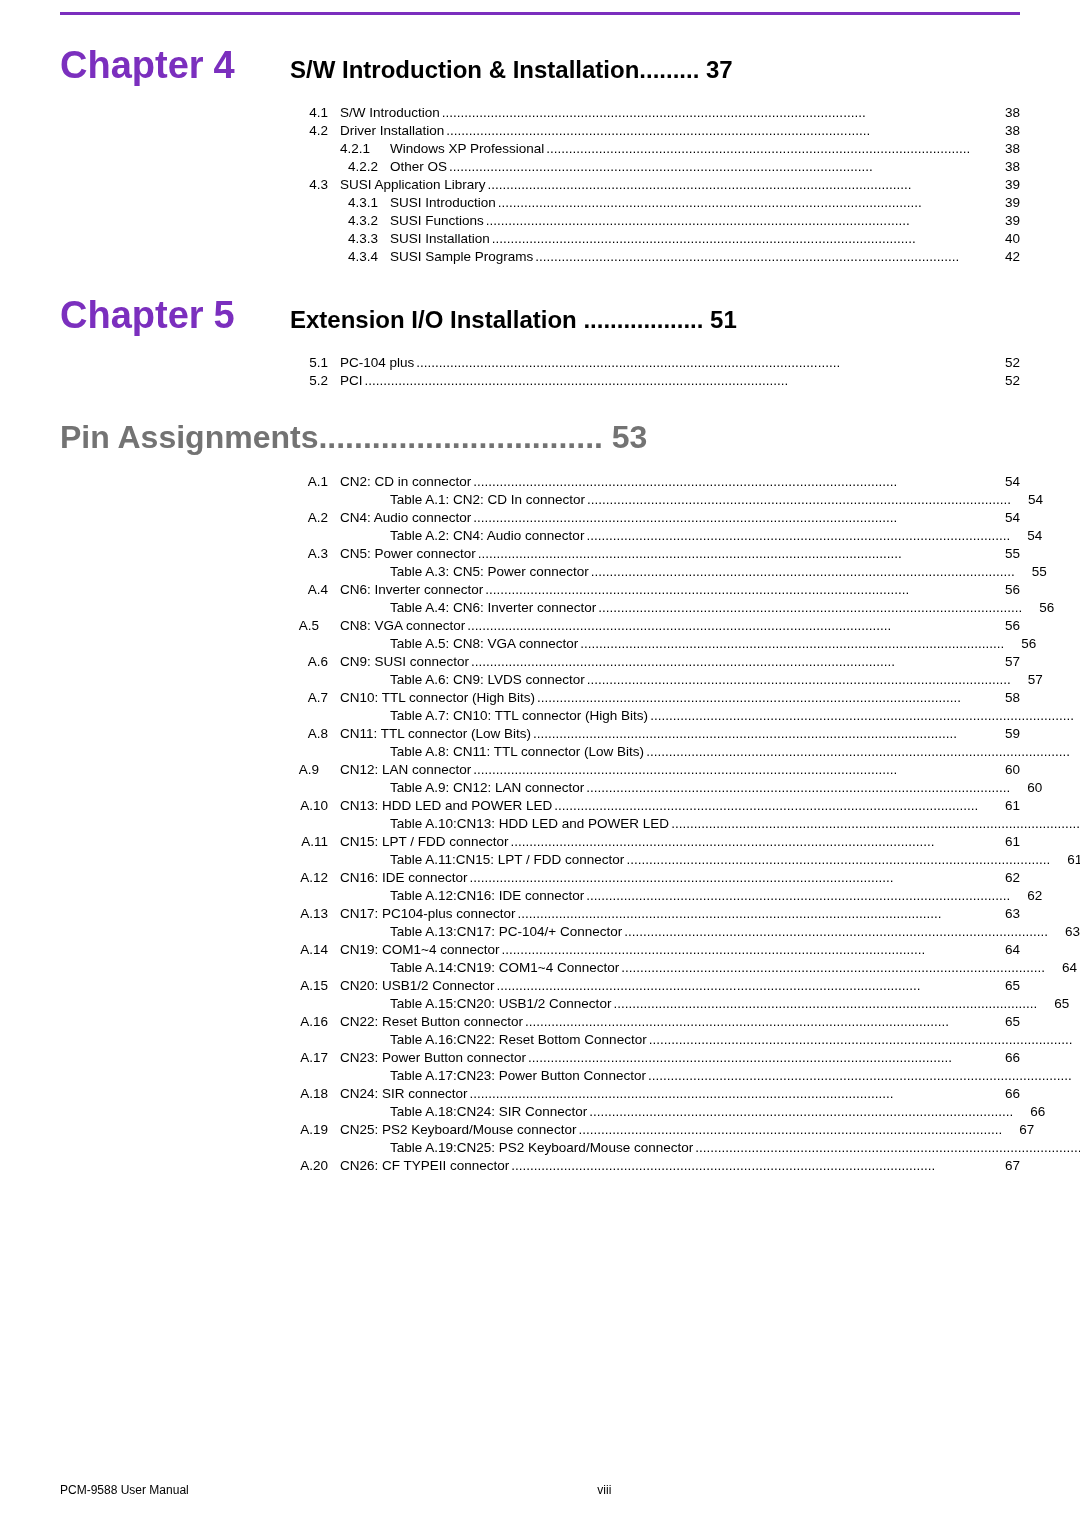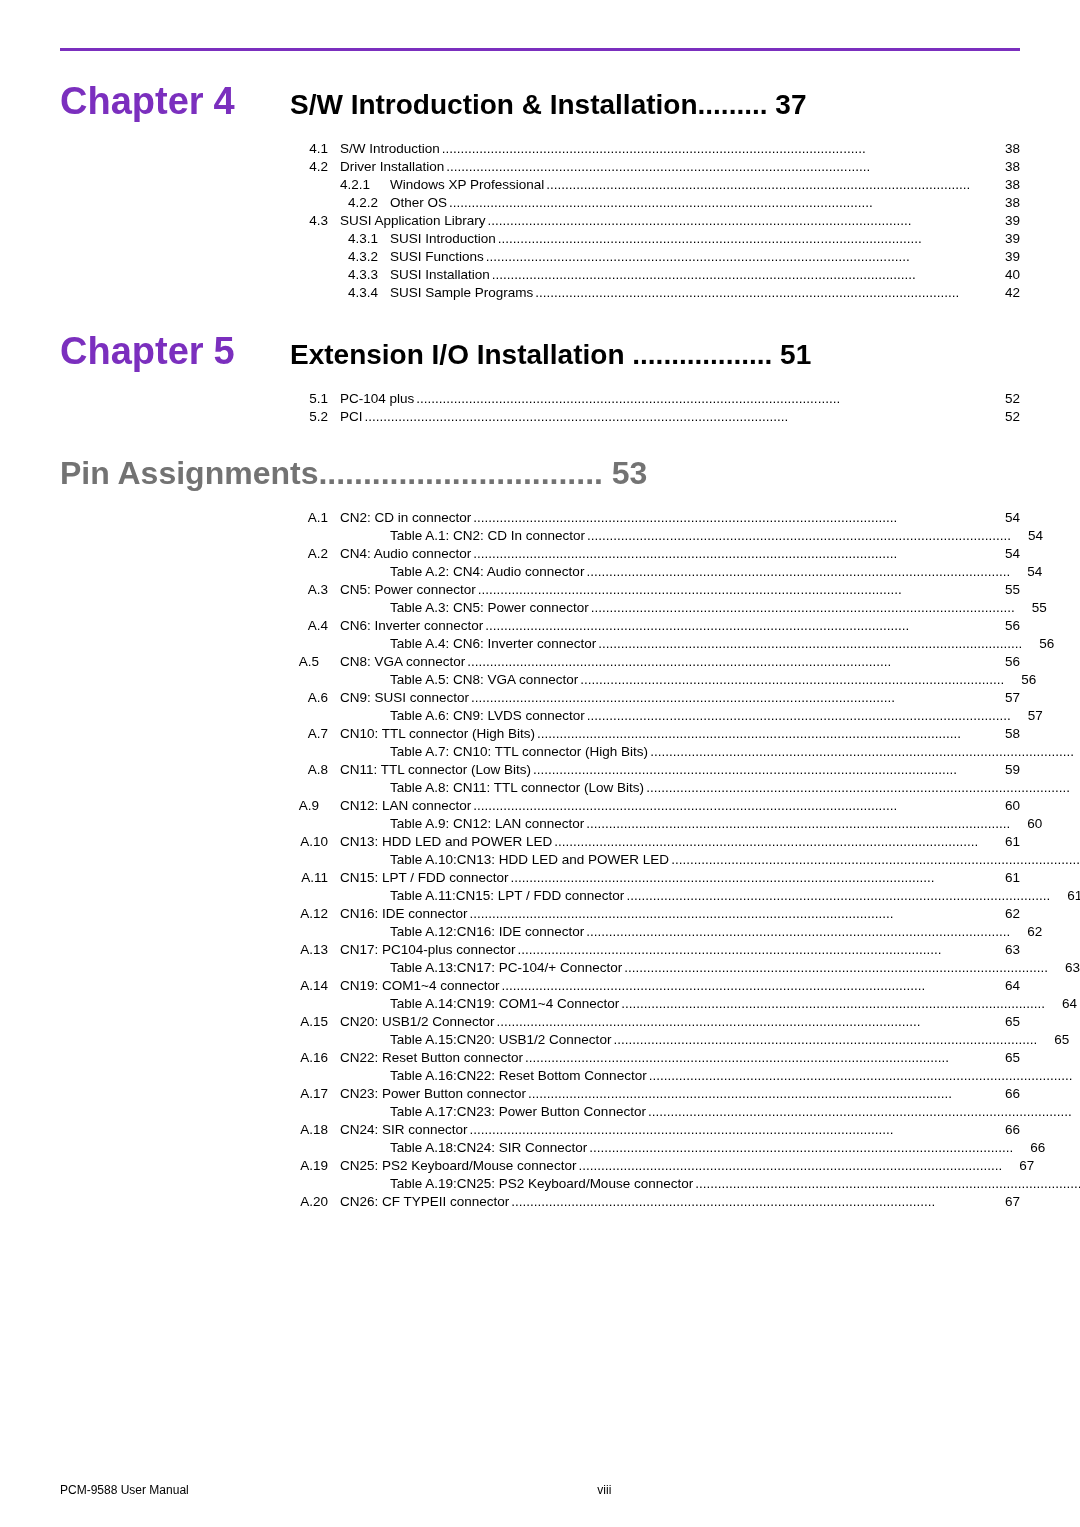--- a/index.html
+++ b/index.html
@@ -9,41 +9,41 @@
       background: #ffffff;
       font-family: Arial, Helvetica, sans-serif;
       font-size: 14px;
       color: #000000;
       position: relative;
     }
 
     .page-container {
       width: 1080px;
       min-height: 1527px;
-      padding: 48px 60px 60px 60px;
+      padding: 12px 60px 60px 60px;
       position: relative;
     }
 
     .top-border {
       width: 100%;
       height: 3px;
       background: #7b2fbe;
       margin-bottom: 30px;
     }
 
     .chapter-label {
       color: #7b2fbe;
       font-size: 38px;
       font-weight: bold;
       font-family: Arial, Helvetica, sans-serif;
       line-height: 1.1;
     }
 
     .chapter-title {
-      font-size: 28px;
+      font-size: 24px;
       font-weight: bold;
       color: #000000;
       margin-bottom: 12px;
       line-height: 1.2;
     }
 
     
     .appendix-label {
       color: #7b2fbe;
       font-size: 38px;

